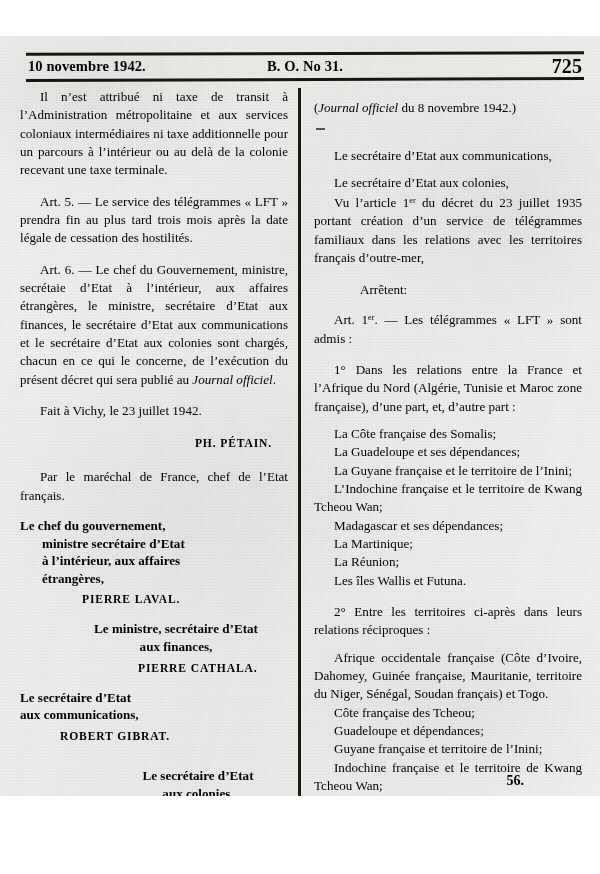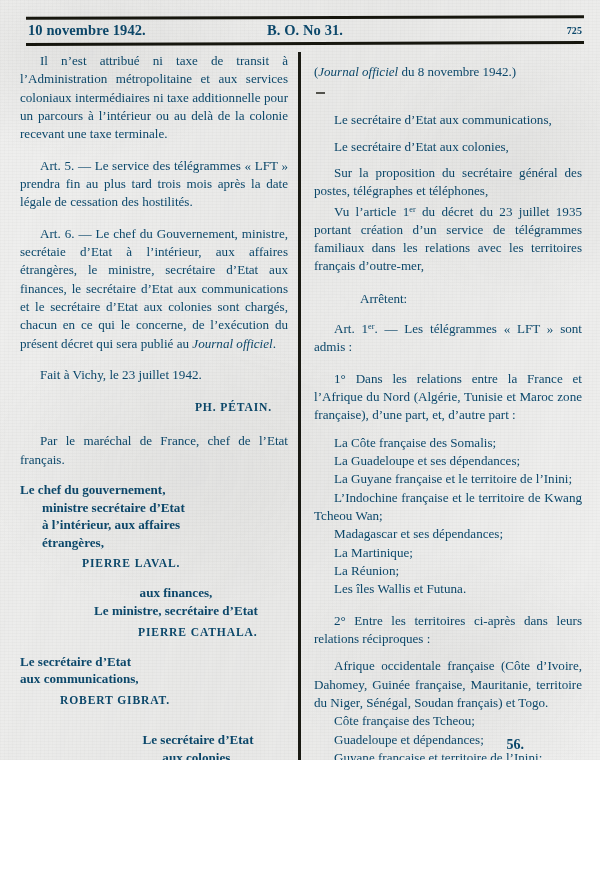--- a/index.html
+++ b/index.html
@@ -7,22 +7,23 @@
     margin: 0;
     padding: 0;
     background: #ffffff;
   }
   .page {
     position: relative;
     width: 600px;
     height: 760px;
     overflow: hidden;
     background: #efefee;
-    color: #0c4a6e;
+    color: #000000;
     font-family: "Liberation Serif", "DejaVu Serif", serif;
+    margin-top: 36px;
     -webkit-font-smoothing: none;
   }
   
   .page::before {
     content: "";
     position: absolute;
     inset: 0;
     pointer-events: none;
     z-index: 5;
     background:
@@ -55,21 +56,21 @@
     left: 28px; right: 18px; top: 19px;
     height: 22px;
     display: flex;
     align-items: center;
     font-weight: 700;
     font-size: 14.5px;
     letter-spacing: .1px;
   }
   .head-date   { white-space: nowrap; }
   .head-center { position:absolute; left:0; right:0; text-align:center; white-space:nowrap; }
-  .head-page   { margin-left:auto; font-size:10px; white-space:nowrap; }
+  .head-page   { margin-left:auto; font-size:20px; white-space:nowrap; }
 
   
   .col {
     position: absolute;
     top: 52px;
     width: 268px;
     font-size: 13.1px;
     line-height: 1.40;
     text-align: justify;
     text-justify: inter-word;
@@ -186,22 +187,22 @@
         <div>Le chef du gouvernement,</div>
         <div class="l2">ministre secrétaire d’Etat</div>
         <div class="l2">à l’intérieur, aux affaires</div>
         <div class="l2">étrangères,</div>
       </div>
       <div class="sig-name ind-60">PIERRE LAVAL.</div>
     </div>
 
     <div>
       <div class="sig-title ta-c" style="padding-left:44px;">
+        <div>Le ministre, secrétaire d’Etat</div>
         <div>aux finances,</div>
-        <div>Le ministre, secrétaire d’Etat</div>
       </div>
       <div class="sig-name ind-115">PIERRE CATHALA.</div>
     </div>
 
     <div>
       <div class="sig-title">
         <div>Le secrétaire d’Etat</div>
         <div>aux communications,</div>
       </div>
       <div class="sig-name ind-40">ROBERT GIBRAT.</div>
@@ -219,21 +220,20 @@
   </div>
 
   <div class="col col-right">
     <div class="stray-dash"></div>
 
 
     <div class="jo-line"><span>(</span><span class="it">Journal officiel</span><span> du 8 novembre 1942.)</span></div>
 
     <p class="para" style="margin-top:30px;">Le secrétaire d’Etat aux communications,</p>
     <p class="para" style="margin-top:8px;">Le secrétaire d’Etat aux colonies,</p>
-    <p class="para" style="margin-top:8px;">Sur la proposition du secrétaire général des postes, télégraphes et téléphones,</p>
 
     <p class="para"><span>Vu l’article 1</span><sup>er</sup><span> du décret du 23 juillet 1935 portant création d’un service de télégrammes familiaux dans les relations avec les territoires français d’outre-mer,</span></p>
 
     <p class="arretent">Arrêtent:</p>
 
     <p class="para" style="margin-top:12px;"><span>Art. 1</span><sup>er</sup><span>. — Les télégrammes « LFT » sont admis :</span></p>
 
     <p class="para gap">1° Dans les relations entre la France et l’Afrique du Nord (Algérie, Tunisie et Maroc zone française), d’une part, et, d’autre part :</p>
 
     <div style="margin-top:9px;">

